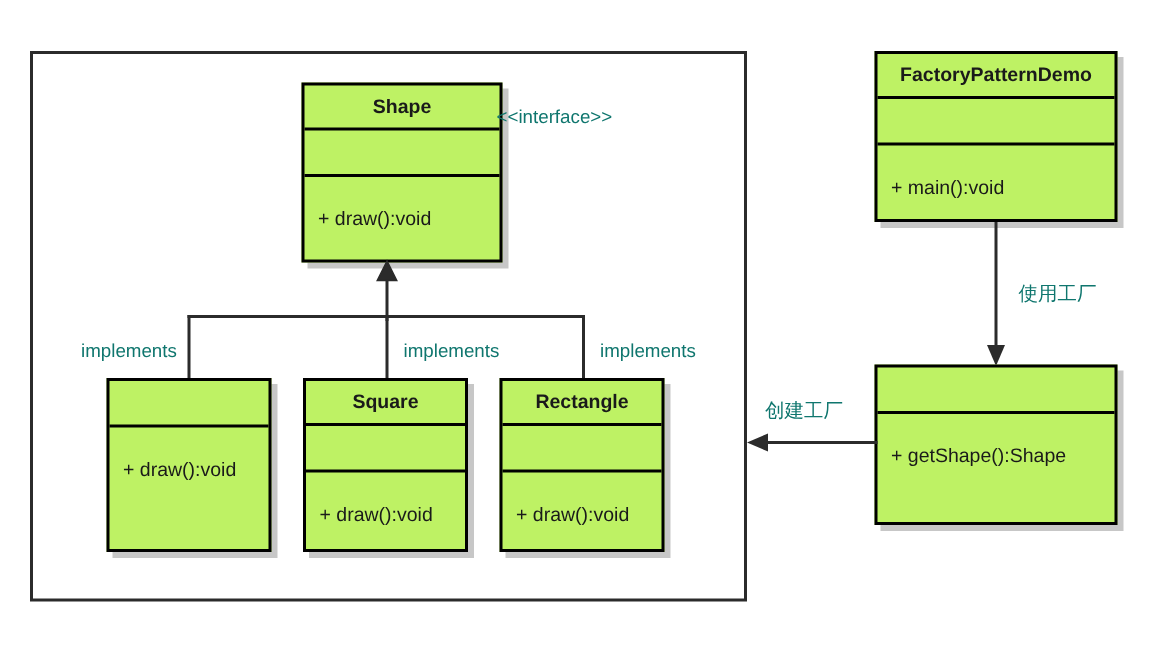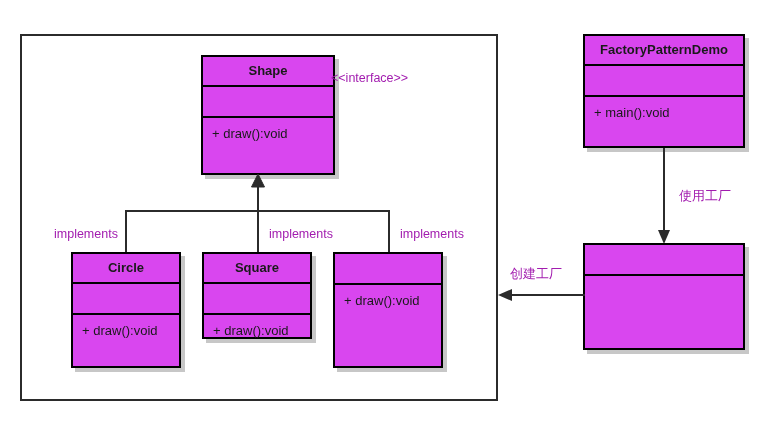--- a/index.html
+++ b/index.html
@@ -27,21 +27,21 @@
     position: absolute;
     border: 2px solid #2b2b2b;
     background: transparent;
     box-sizing: border-box;
   }
 
   
   .uml-class {
     position: absolute;
     box-sizing: border-box;
-    background: #d946ef;
+    background: #bef264;
     border: 2px solid #000000;
     box-shadow: 4px 4px 0 0 rgba(0,0,0,0.22);
   }
   .uml-name {
     box-sizing: border-box;
     border-bottom: 2px solid #000000;
     text-align: center;
     font-weight: bold;
     font-size: 13px;
     line-height: 14px;
@@ -53,32 +53,32 @@
     box-sizing: border-box;
     border-bottom: 2px solid #000000;
     height: 31px;
     font-size: 13px;
     padding: 4px 8px;
   }
   .uml-ops {
     box-sizing: border-box;
     font-size: 13px;
     line-height: 15px;
-    padding: 8px 9px;
+    padding: 20px 9px;
     white-space: nowrap;
     overflow: hidden;
   }
 
   
   .label {
     position: absolute;
     font-size: 12.5px;
     line-height: 14px;
     white-space: nowrap;
-    color: #a21caf;
+    color: #0f766e;
   }
   .label.cjk {
     font-size: 13px;
   }
 
   
   .line-h {
     position: absolute;
     height: 0;
     border-top: 2px solid #2b2b2b;
@@ -119,50 +119,51 @@
 
   <div class="line-v" style="left:257px; top:210px; height:43px;"></div>
 
   <div class="line-v" style="left:388px; top:210px; height:43px;"></div>
 
   <div class="label" style="left:54px; top:227px;">implements</div>
   <div class="label" style="left:269px; top:227px;">implements</div>
   <div class="label" style="left:400px; top:227px;">implements</div>
 
   <div class="uml-class" style="left:71px; top:252px; width:110px; height:116px;">
-    <div class="uml-name">Circle</div>
     <div class="uml-attrs"></div>
     <div class="uml-ops">+ draw():void</div>
   </div>
 
-  <div class="uml-class" style="left:202px; top:252px; width:110px; height:87px;">
+  <div class="uml-class" style="left:202px; top:252px; width:110px; height:116px;">
     <div class="uml-name">Square</div>
     <div class="uml-attrs"></div>
     <div class="uml-ops">+ draw():void</div>
   </div>
 
   <div class="uml-class" style="left:333px; top:252px; width:110px; height:116px;">
+    <div class="uml-name">Rectangle</div>
     <div class="uml-attrs"></div>
     <div class="uml-ops">+ draw():void</div>
   </div>
 
   <div class="uml-class" style="left:583px; top:34px; width:162px; height:114px;">
     <div class="uml-name">FactoryPatternDemo</div>
     <div class="uml-attrs"></div>
     <div class="uml-ops">+ main():void</div>
   </div>
 
   <svg class="arrow-svg" style="left:653px; top:148px; width:22px; height:97px;" viewBox="0 0 22 97">
     <line x1="11" y1="0" x2="11" y2="86" stroke="#2b2b2b" stroke-width="2"></line>
     <polygon points="11,96 5,82 17,82" fill="#2b2b2b"></polygon>
   </svg>
   <div class="label cjk" style="left:679px; top:190px;font-family:Liberation Mono, monospace;">使用工厂</div>
 
   <div class="uml-class" style="left:583px; top:243px; width:162px; height:107px;">
     <div class="uml-attrs"></div>
+    <div class="uml-ops">+ getShape():Shape</div>
   </div>
 
   <svg class="arrow-svg" style="left:495px; top:284px; width:90px; height:22px;" viewBox="0 0 90 22">
     <line x1="90" y1="11" x2="14" y2="11" stroke="#2b2b2b" stroke-width="2"></line>
     <polygon points="3,11 17,5 17,17" fill="#2b2b2b"></polygon>
   </svg>
   <div class="label cjk" style="left:510px; top:267px;text-align:center;">创建工厂</div>
 
 </div>
 

